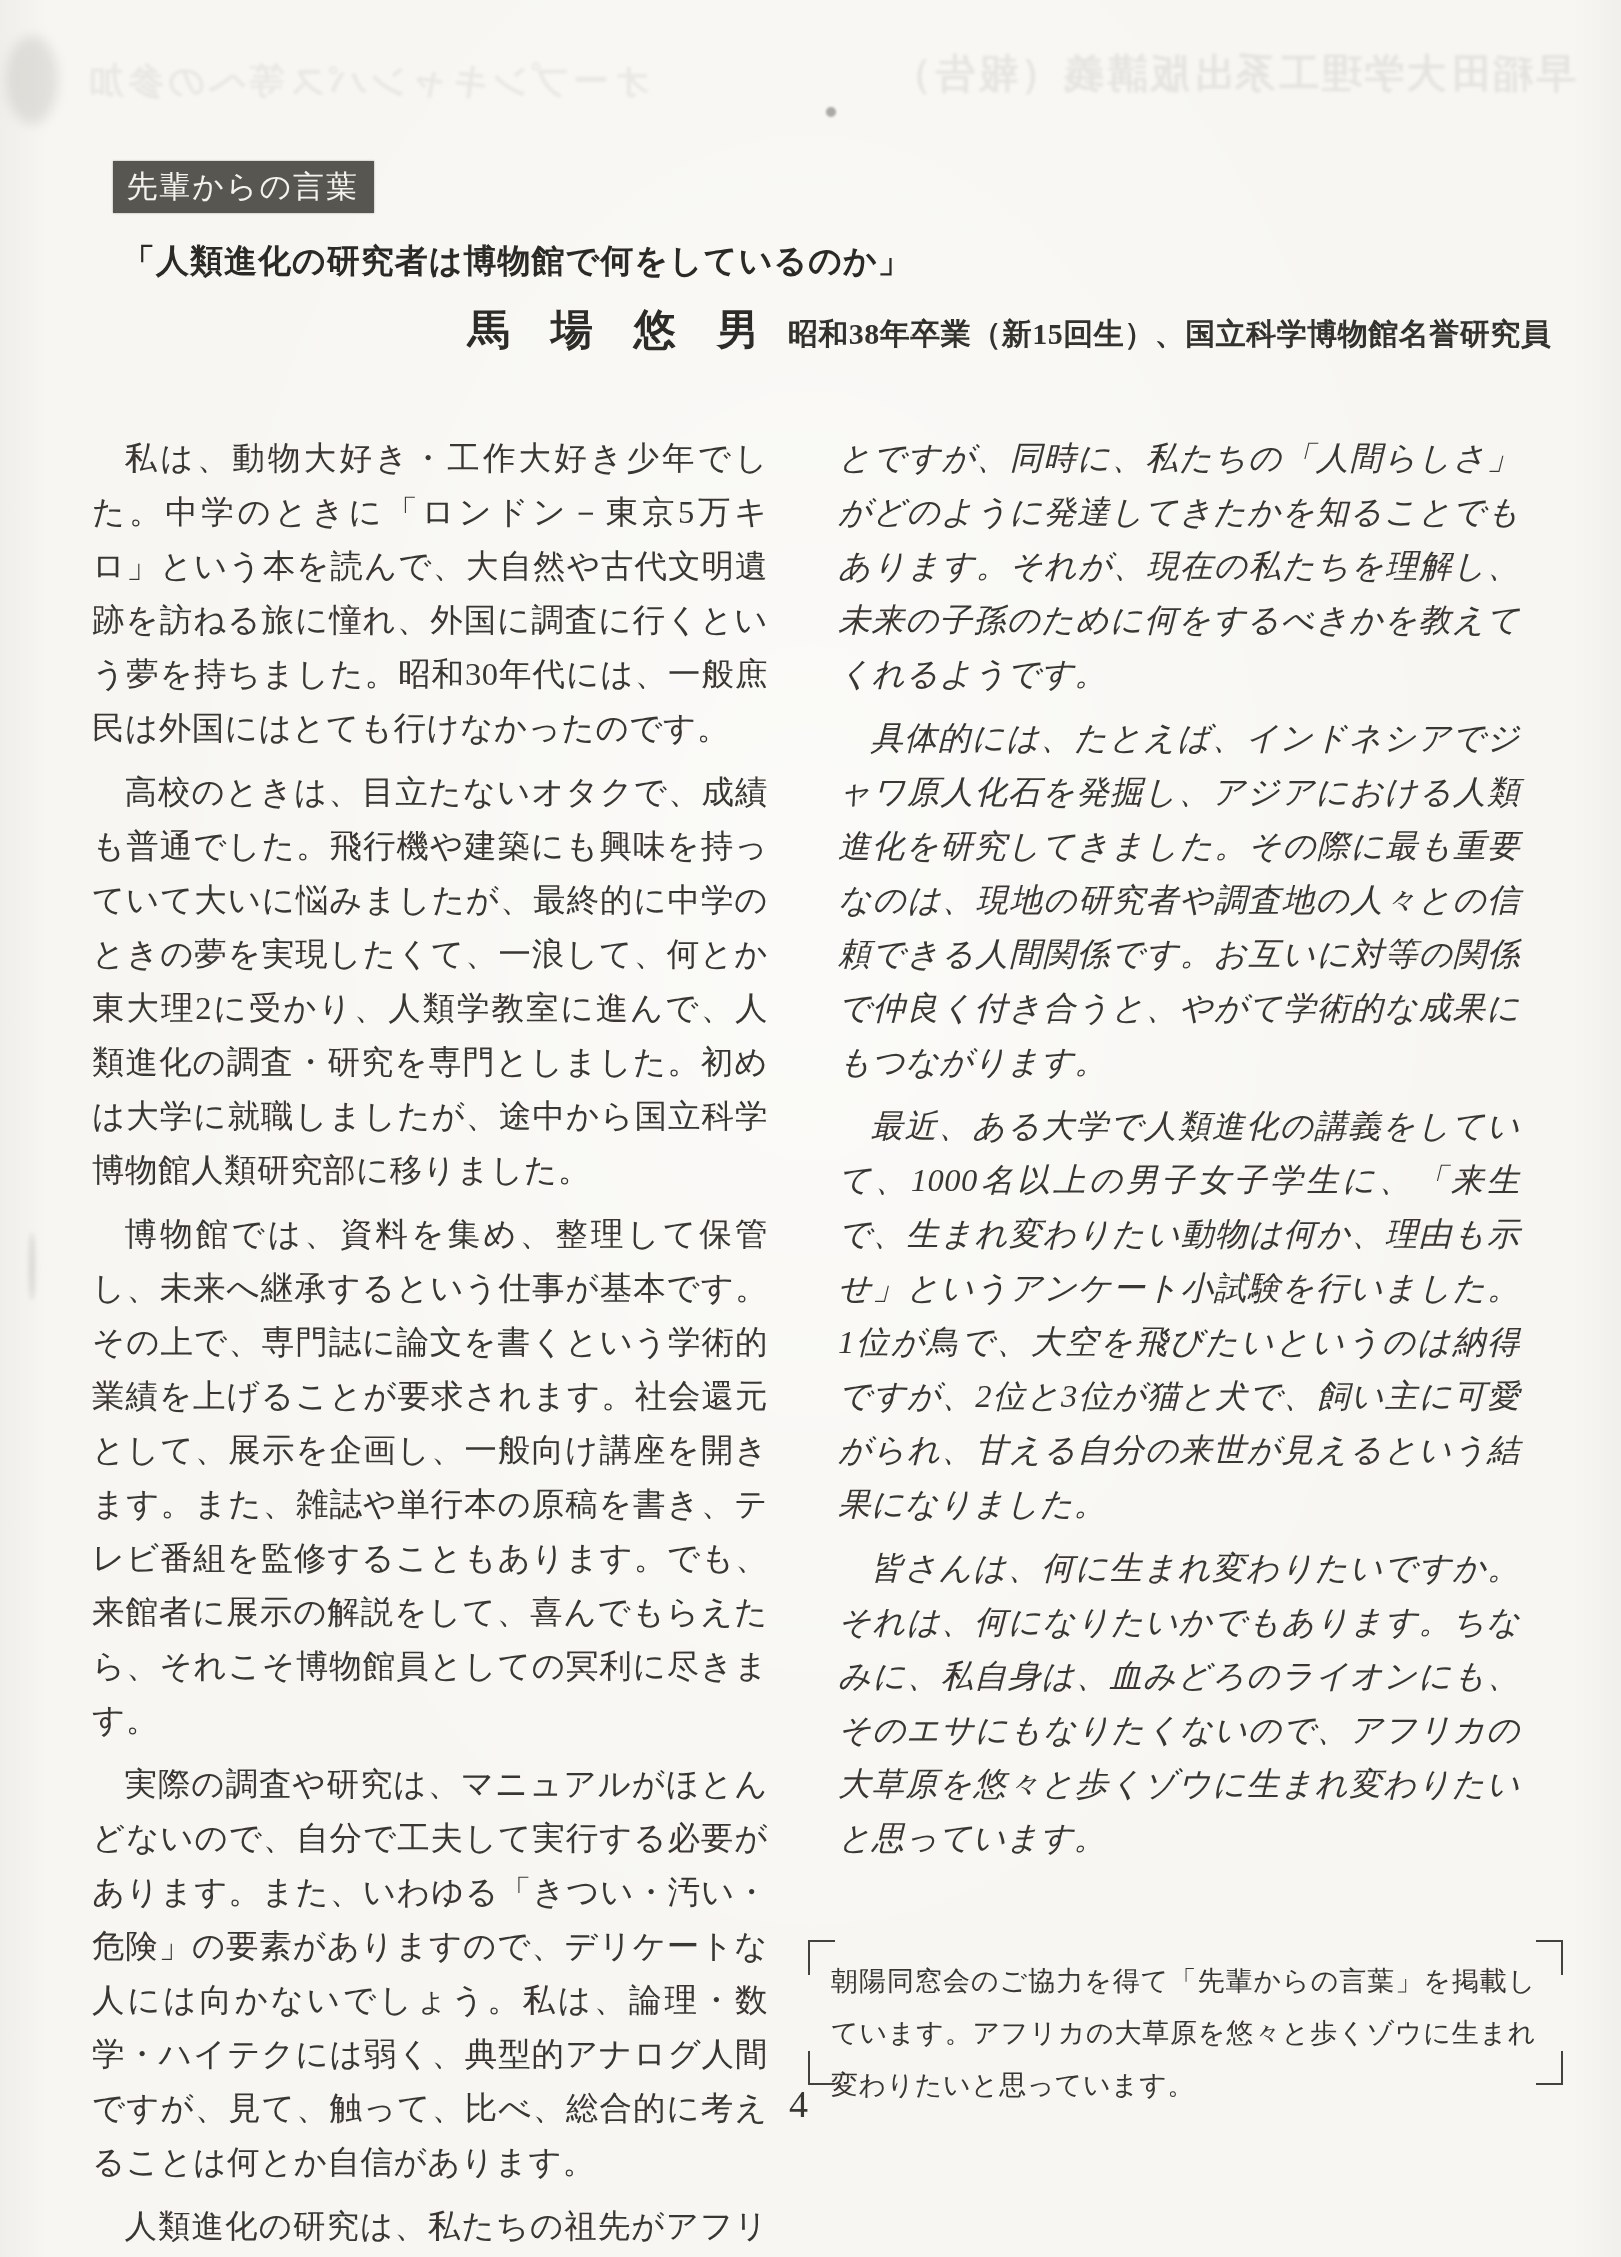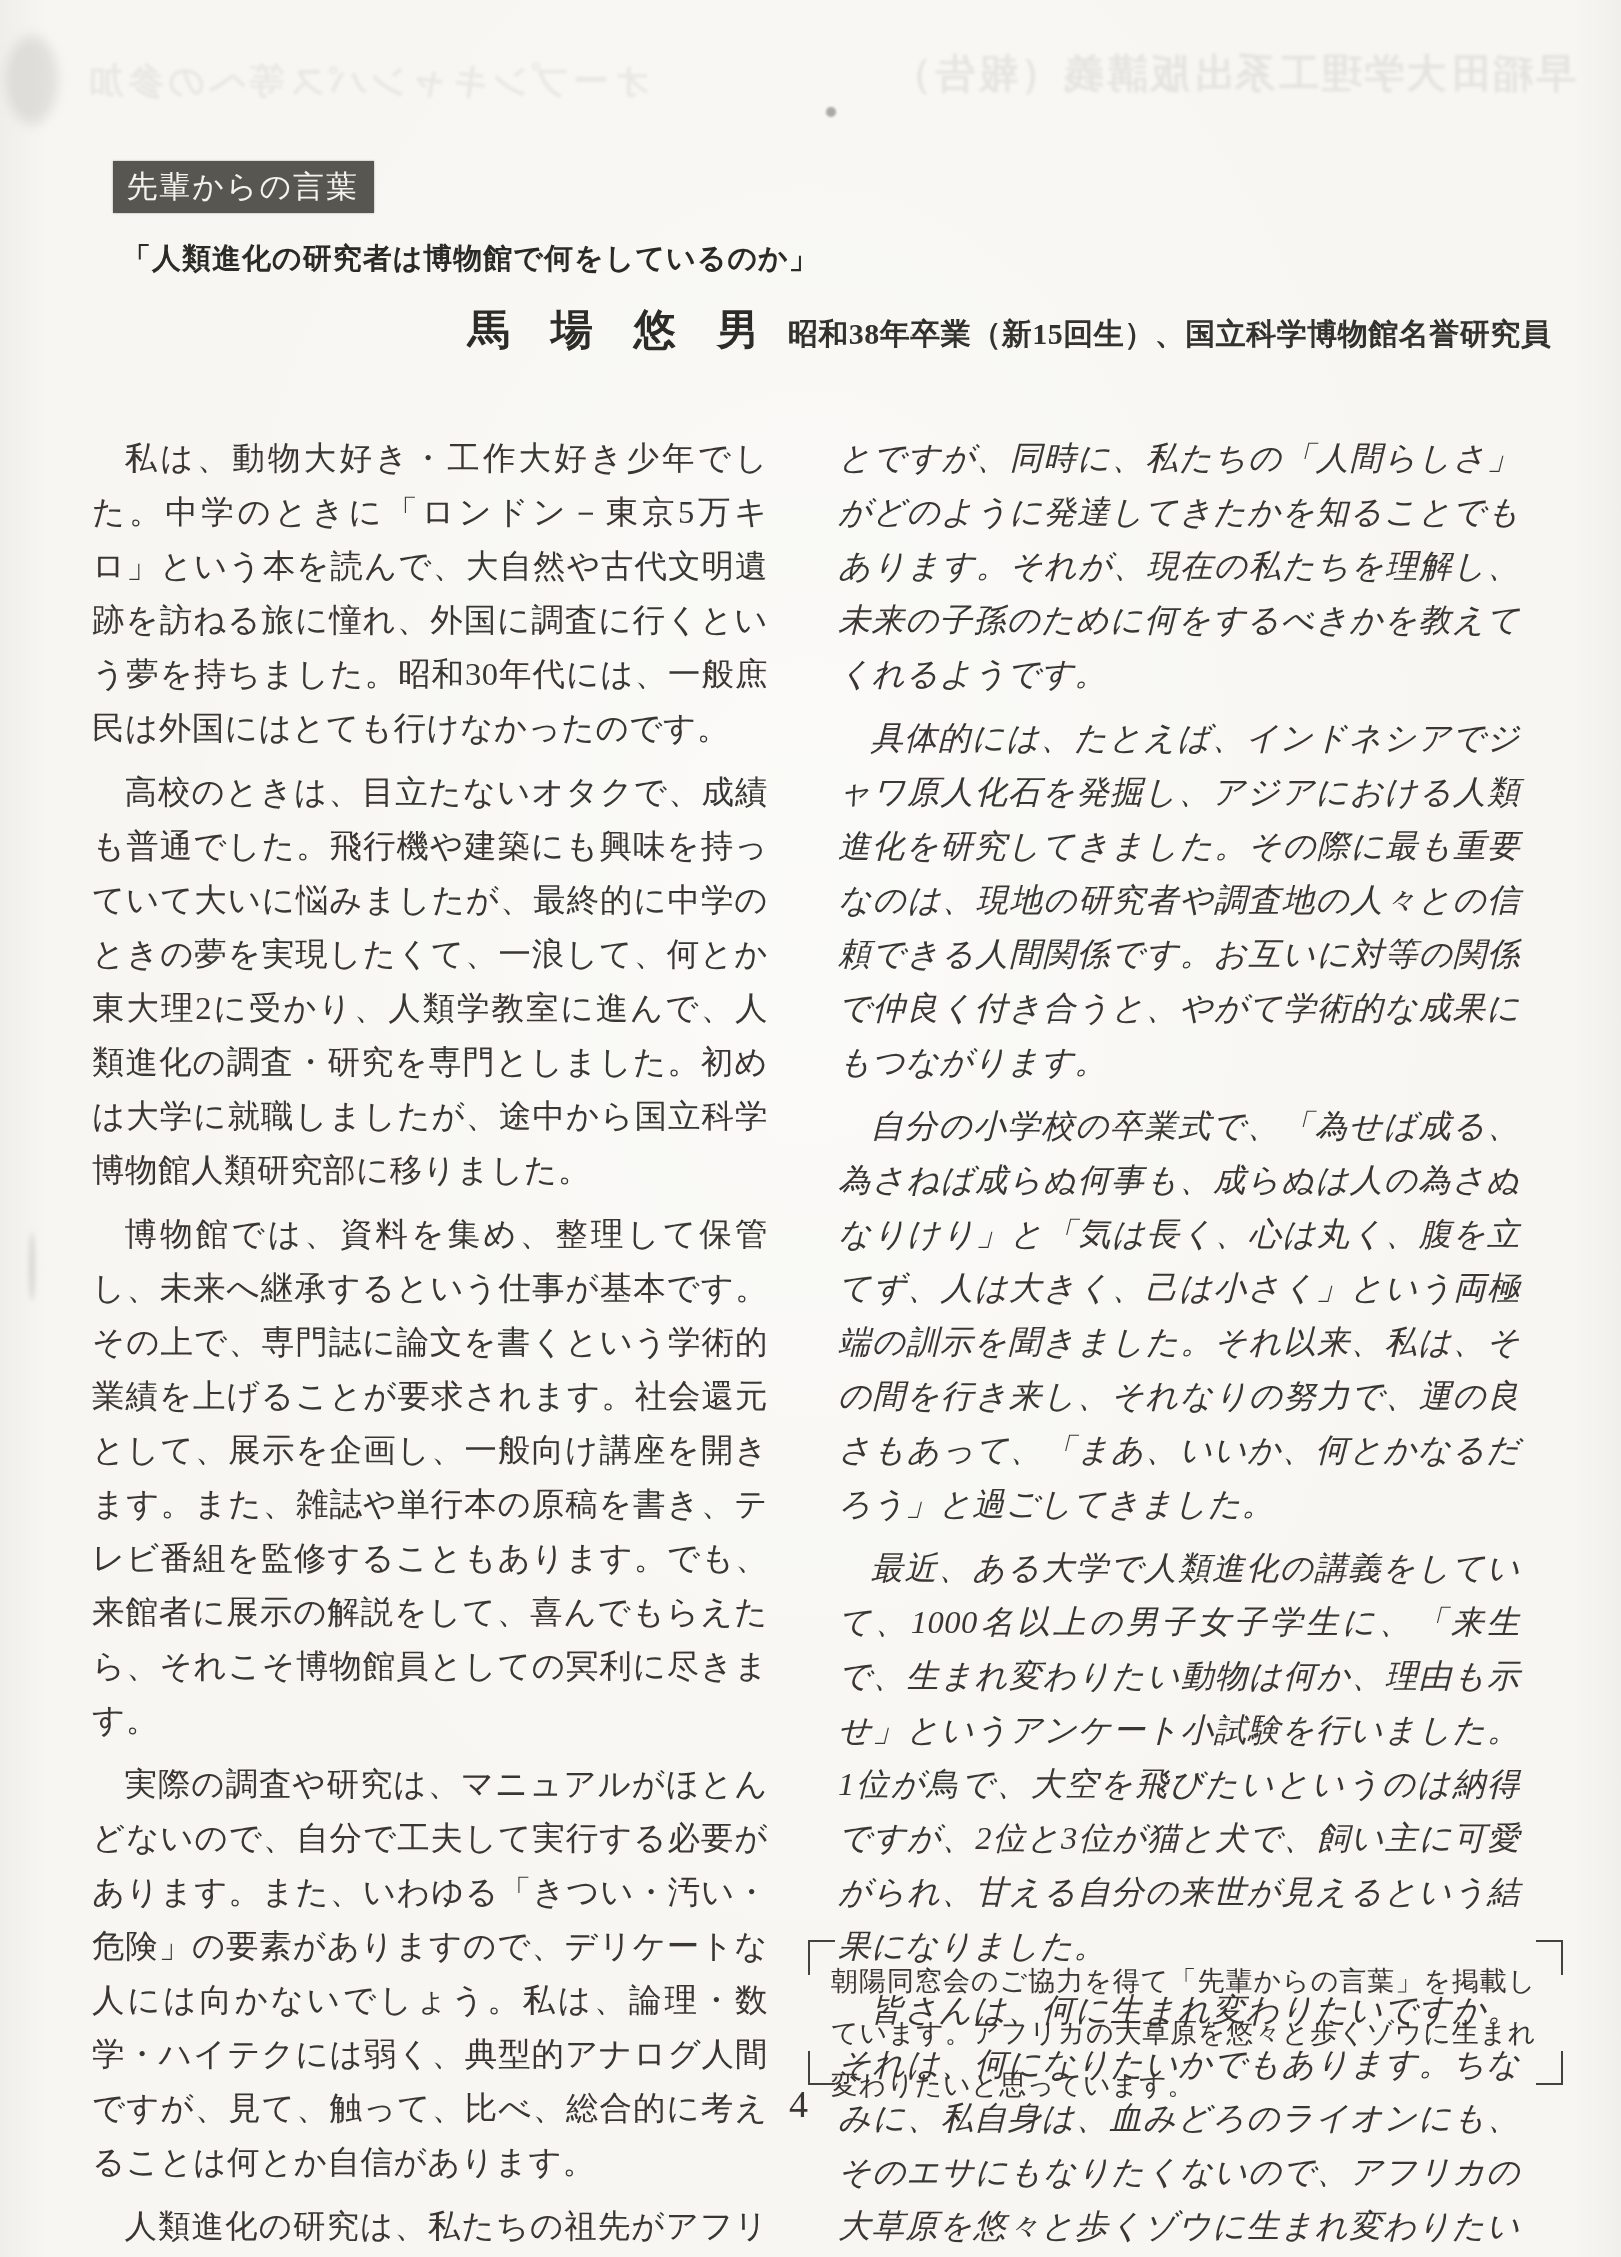--- a/index.html
+++ b/index.html
@@ -38,21 +38,21 @@
     background:#575650;color:#f4f3ee;
     font-size:31px;line-height:1;
     padding:9.6px 15.3px 11.5px 13.4px;
     letter-spacing:1.9px;
     font-family:Liberation Serif, serif;
     box-shadow:0 0 1.9px rgba(0,0,0,.35);
   }
   .title{
     position:absolute;left:122px;top:239px;width:1396px;
     margin:0;
-    font-size:29px;font-weight:700;letter-spacing:1px;
+    font-size:33px;font-weight:700;letter-spacing:1px;
     color:#2c2a26;white-space:nowrap;
   }
   .author-line{
     position:absolute;left:436px;top:302px;width:1147px;
     white-space:nowrap;
     text-align:center;
   }
   .author-name{
     font-size:42px;font-weight:600;letter-spacing:15.3px;color:#2e2c28;
   }
@@ -118,21 +118,20 @@
     <p>私は、動物大好き・工作大好き少年でした。中学のときに「ロンドン－東京5万キロ」という本を読んで、大自然や古代文明遺跡を訪ねる旅に憧れ、外国に調査に行くという夢を持ちました。昭和30年代には、一般庶民は外国にはとても行けなかったのです。</p>
     <p>高校のときは、目立たないオタクで、成績も普通でした。飛行機や建築にも興味を持っていて大いに悩みましたが、最終的に中学のときの夢を実現したくて、一浪して、何とか東大理2に受かり、人類学教室に進んで、人類進化の調査・研究を専門としました。初めは大学に就職しましたが、途中から国立科学博物館人類研究部に移りました。</p>
     <p>博物館では、資料を集め、整理して保管し、未来へ継承するという仕事が基本です。その上で、専門誌に論文を書くという学術的業績を上げることが要求されます。社会還元として、展示を企画し、一般向け講座を開きます。また、雑誌や単行本の原稿を書き、テレビ番組を監修することもあります。でも、来館者に展示の解説をして、喜んでもらえたら、それこそ博物館員としての冥利に尽きます。</p>
     <p>実際の調査や研究は、マニュアルがほとんどないので、自分で工夫して実行する必要があります。また、いわゆる「きつい・汚い・危険」の要素がありますので、デリケートな人には向かないでしょう。私は、論理・数学・ハイテクには弱く、典型的アナログ人間ですが、見て、触って、比べ、総合的に考えることは何とか自信があります。</p>
     <p>人類進化の研究は、私たちの祖先がアフリカで誕生して現代日本人になるまでの人類史を知るこ</p>
   </div>
 
   <div class="col col-right">
     <p class="cont">とですが、同時に、私たちの「人間らしさ」がどのように発達してきたかを知ることでもあります。それが、現在の私たちを理解し、未来の子孫のために何をするべきかを教えてくれるようです。</p>
     <p>具体的には、たとえば、インドネシアでジャワ原人化石を発掘し、アジアにおける人類進化を研究してきました。その際に最も重要なのは、現地の研究者や調査地の人々との信頼できる人間関係です。お互いに対等の関係で仲良く付き合うと、やがて学術的な成果にもつながります。</p>
-    <p>自分の小学校の卒業式で、「為せば成る、為さねば成らぬ何事も、成らぬは人の為さぬなりけり」と「気は長く、心は丸く、腹を立てず、人は大きく、己は小さく」という両極端の訓示を聞きました。それ以来、私は、その間を行き来し、それなりの努力で、運の良さもあって、「まあ、いいか、何とかなるだろう」と過ごしてきました。</p>
     <p>最近、ある大学で人類進化の講義をしていて、1000名以上の男子女子学生に、「来生で、生まれ変わりたい動物は何か、理由も示せ」というアンケート小試験を行いました。1位が鳥で、大空を飛びたいというのは納得ですが、2位と3位が猫と犬で、飼い主に可愛がられ、甘える自分の来世が見えるという結果になりました。</p>
     <p>皆さんは、何に生まれ変わりたいですか。それは、何になりたいかでもあります。ちなみに、私自身は、血みどろのライオンにも、そのエサにもなりたくないので、アフリカの大草原を悠々と歩くゾウに生まれ変わりたいと思っています。</p>
   </div>
 
   <div class="note-box">
     <span class="corner corner-tl"></span>
     <span class="corner corner-tr"></span>
     <span class="corner corner-bl"></span>
     <span class="corner corner-br"></span>
     <p>朝陽同窓会のご協力を得て「先輩からの言葉」を掲載しています。アフリカの大草原を悠々と歩くゾウに生まれ変わりたいと思っています。</p>

